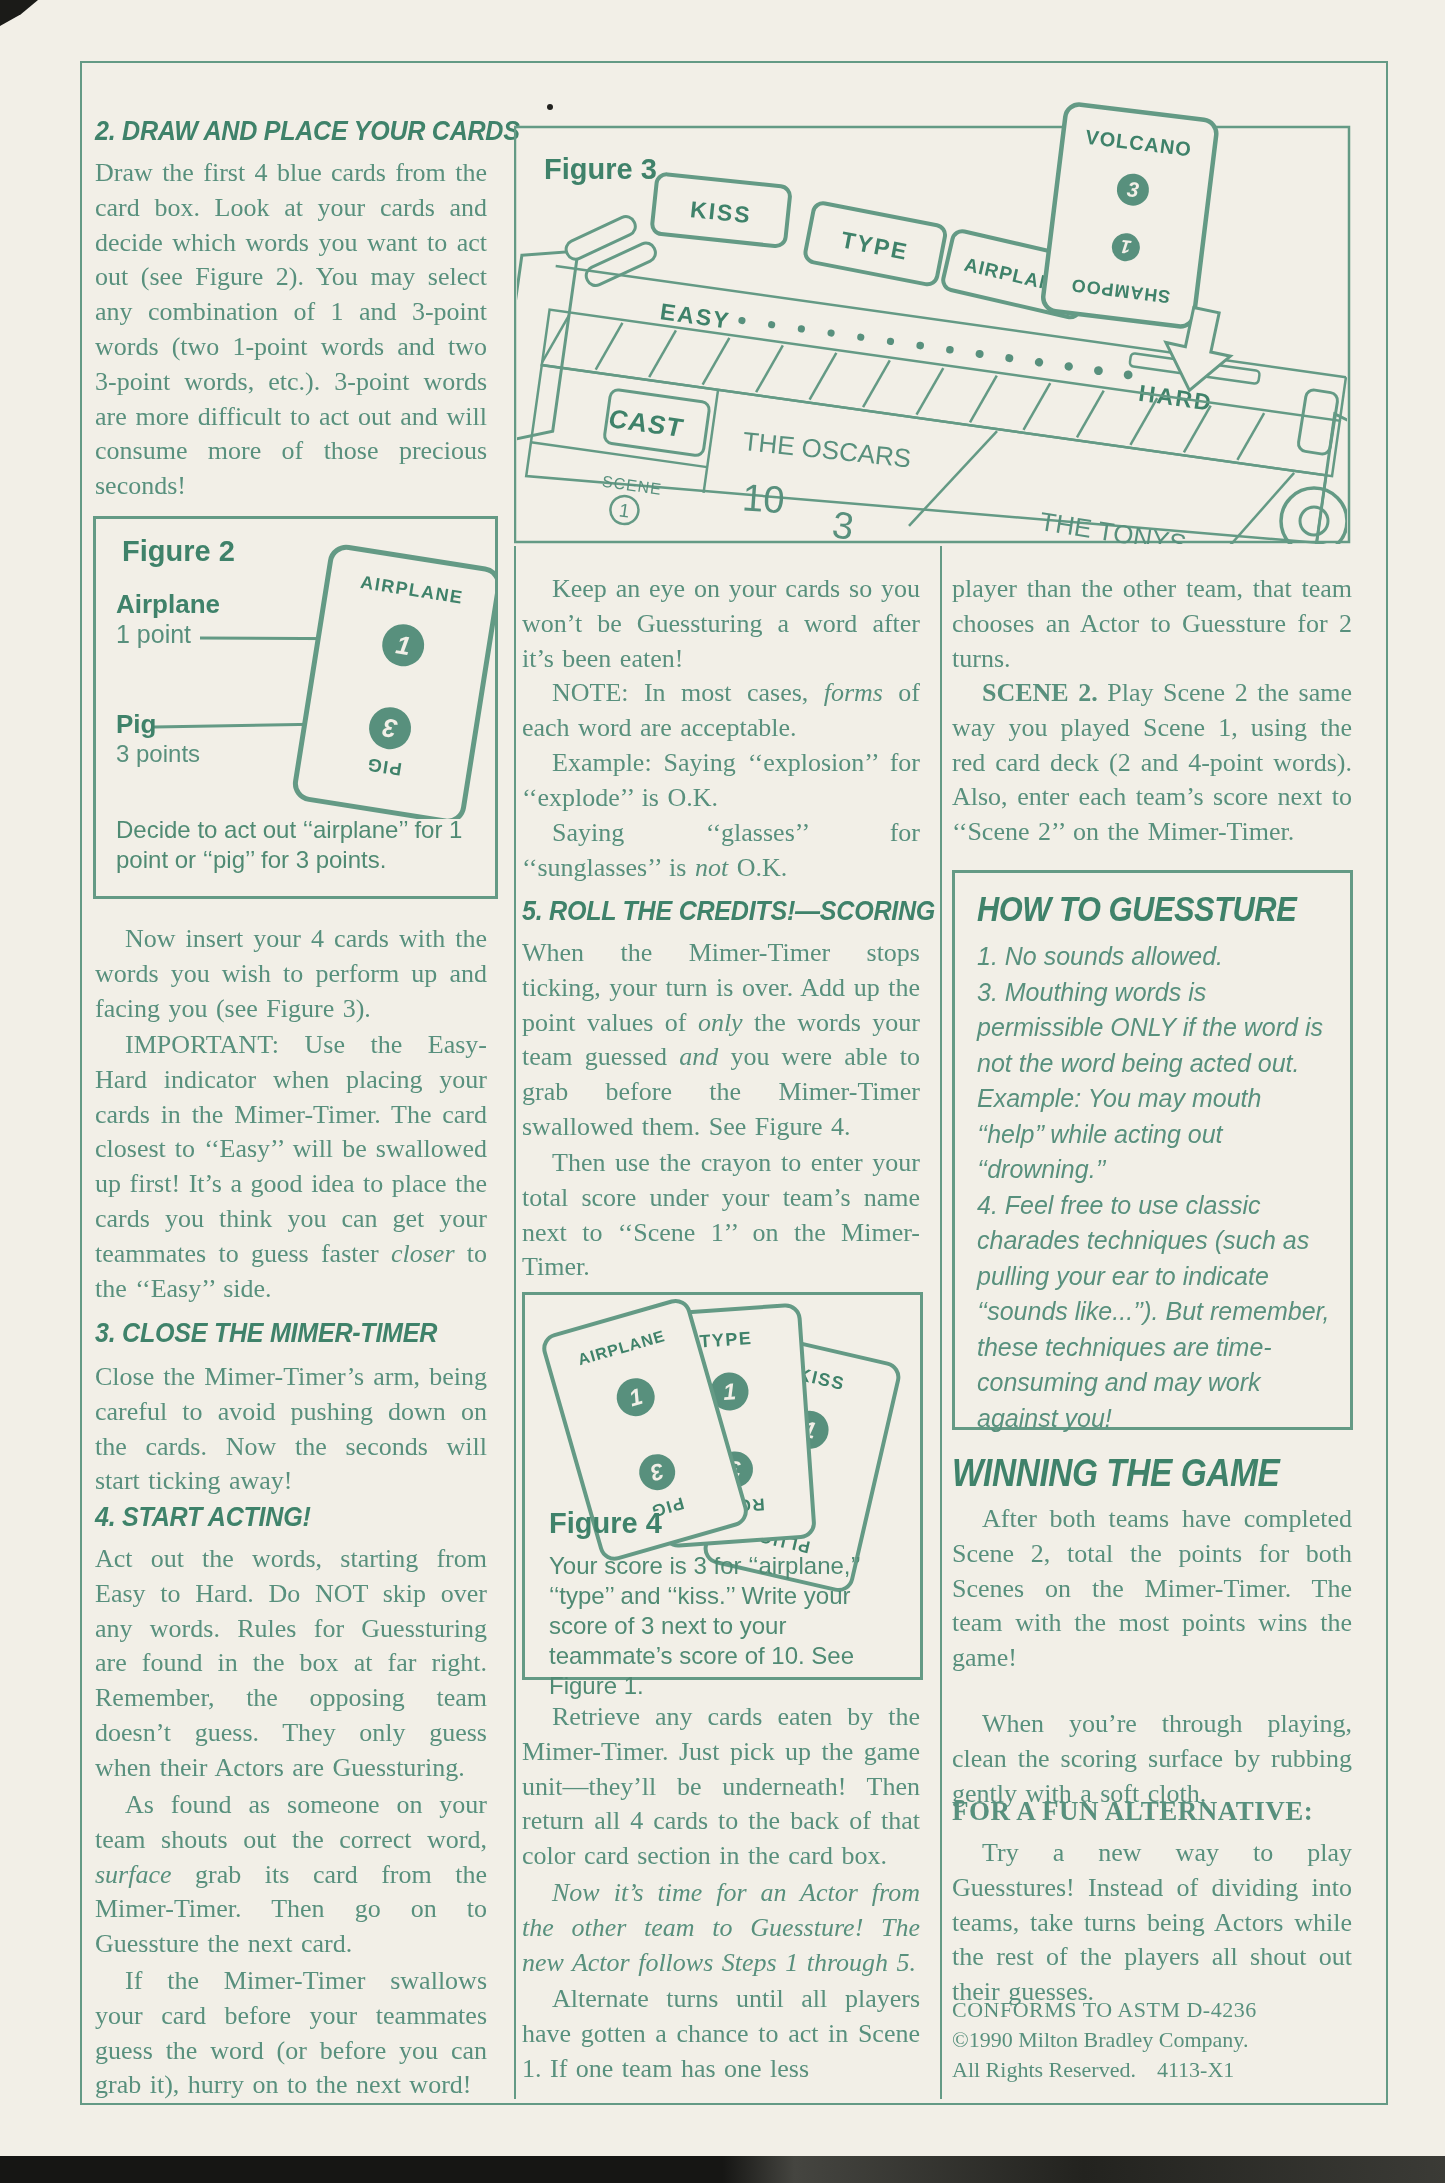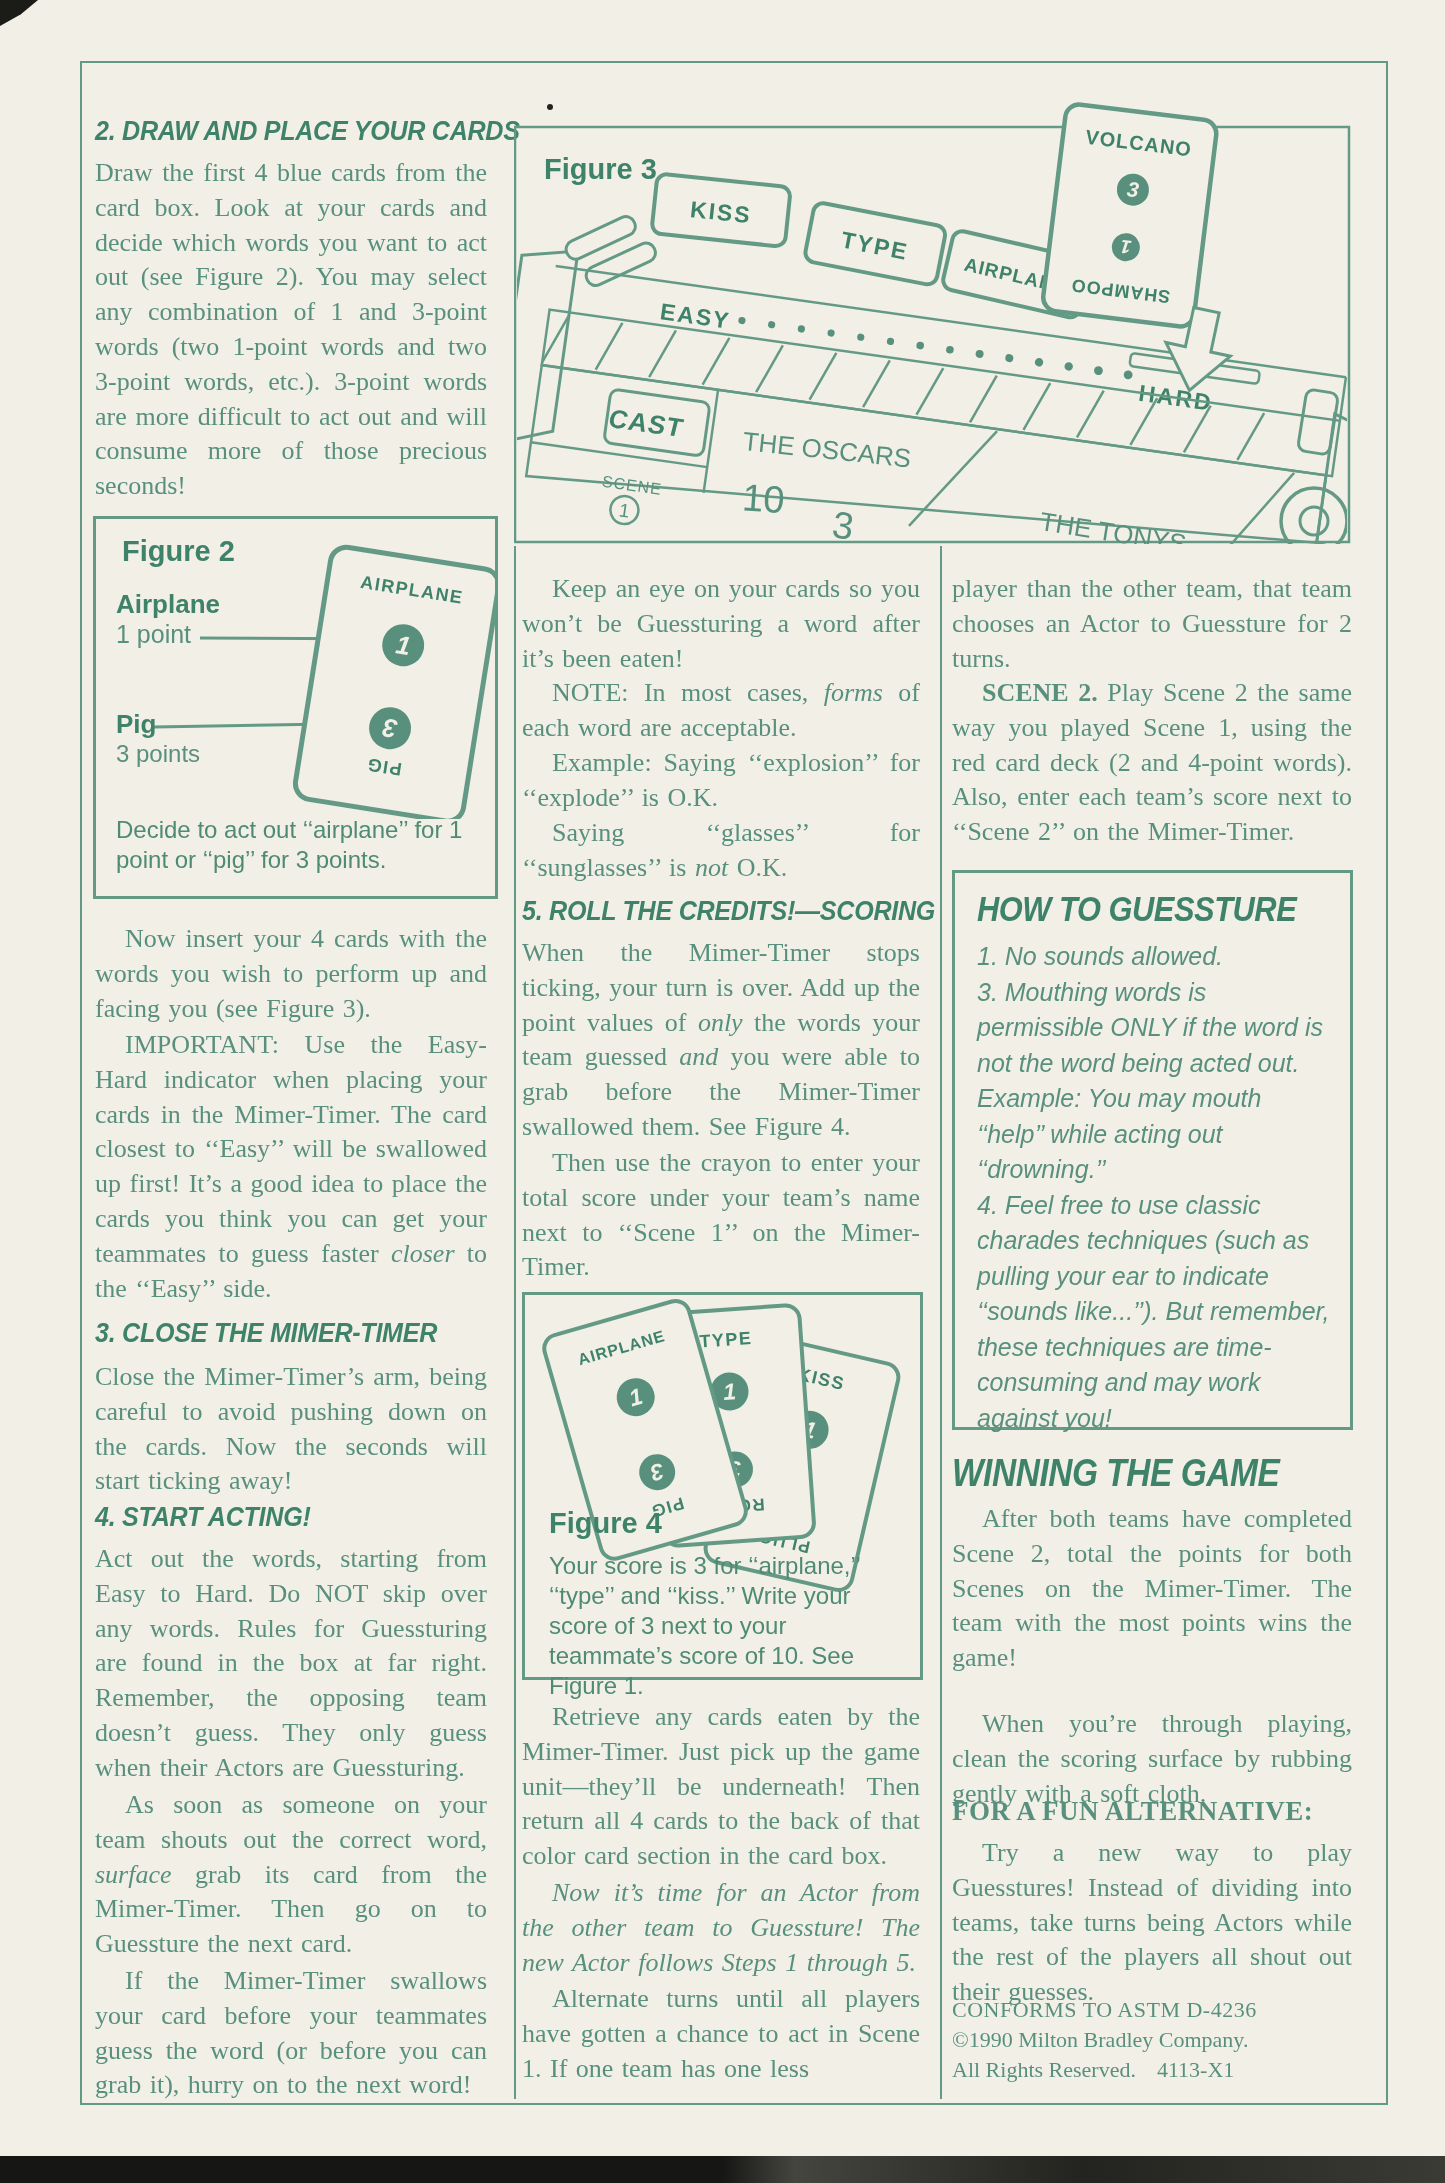--- a/index.html
+++ b/index.html
@@ -72,21 +72,21 @@
   </div>
   <div class="abs figcap" style="left:20px;top:296px;width:356px;">Decide to act out ‘‘airplane’’ for 1 point or ‘‘pig’’ for 3 points.</div>
 </div>
 
 <div class="abs p ind" style="left:95px;top:922px;width:392px;">Now insert your 4 cards with the words you wish to perform up and facing you (see Figure 3).</div>
 <div class="abs p ind" style="left:95px;top:1028px;width:392px;"><span>IMPORTANT: Use the Easy-Hard indicator when placing your cards in the Mimer-Timer. The card closest to ‘‘Easy’’ will be swallowed up first! It’s a good idea to place the cards you think you can get your teammates to guess faster </span><i>closer</i><span> to the ‘‘Easy’’ side.</span></div>
 <div class="abs hstep" style="left:95px;top:1318px;">3. CLOSE THE MIMER-TIMER</div>
 <div class="abs p" style="left:95px;top:1360px;width:392px;">Close the Mimer-Timer’s arm, being careful to avoid pushing down on the cards. Now the seconds will start ticking away!</div>
 <div class="abs hstep" style="left:95px;top:1502px;">4. START ACTING!</div>
 <div class="abs p" style="left:95px;top:1542px;width:392px;">Act out the words, starting from Easy to Hard. Do NOT skip over any words. Rules for Guessturing are found in the box at far right. Remember, the opposing team doesn’t guess. They only guess when their Actors are Guessturing.</div>
-<div class="abs p ind" style="left:95px;top:1788px;width:392px;"><span>As soon as someone on your team shouts out the correct word, </span><i>surface</i><span> grab its card from the Mimer-Timer. Then go on to Guessture the next card.</span></div>
+<div class="abs p ind" style="left:95px;top:1788px;width:392px;"><span>As found as someone on your team shouts out the correct word, </span><i>surface</i><span> grab its card from the Mimer-Timer. Then go on to Guessture the next card.</span></div>
 <div class="abs p ind" style="left:95px;top:1964px;width:392px;">If the Mimer-Timer swallows your card before your teammates guess the word (or before you can grab it), hurry on to the next word!</div>
 
 <svg class="svg-abs" style="left:514px;top:93px;" width="840" height="478" viewBox="0 0 840 478">
   <defs>
     <clipPath id="f3clip">
         <rect x="3" y="36" width="830" height="415"></rect>
       </clipPath>
   </defs>
   <circle cx="36" cy="14" r="3" fill="#22221f"></circle>
   <rect x="1" y="34" width="834" height="415" fill="none" stroke="var(--line)" stroke-width="2.5"></rect>

